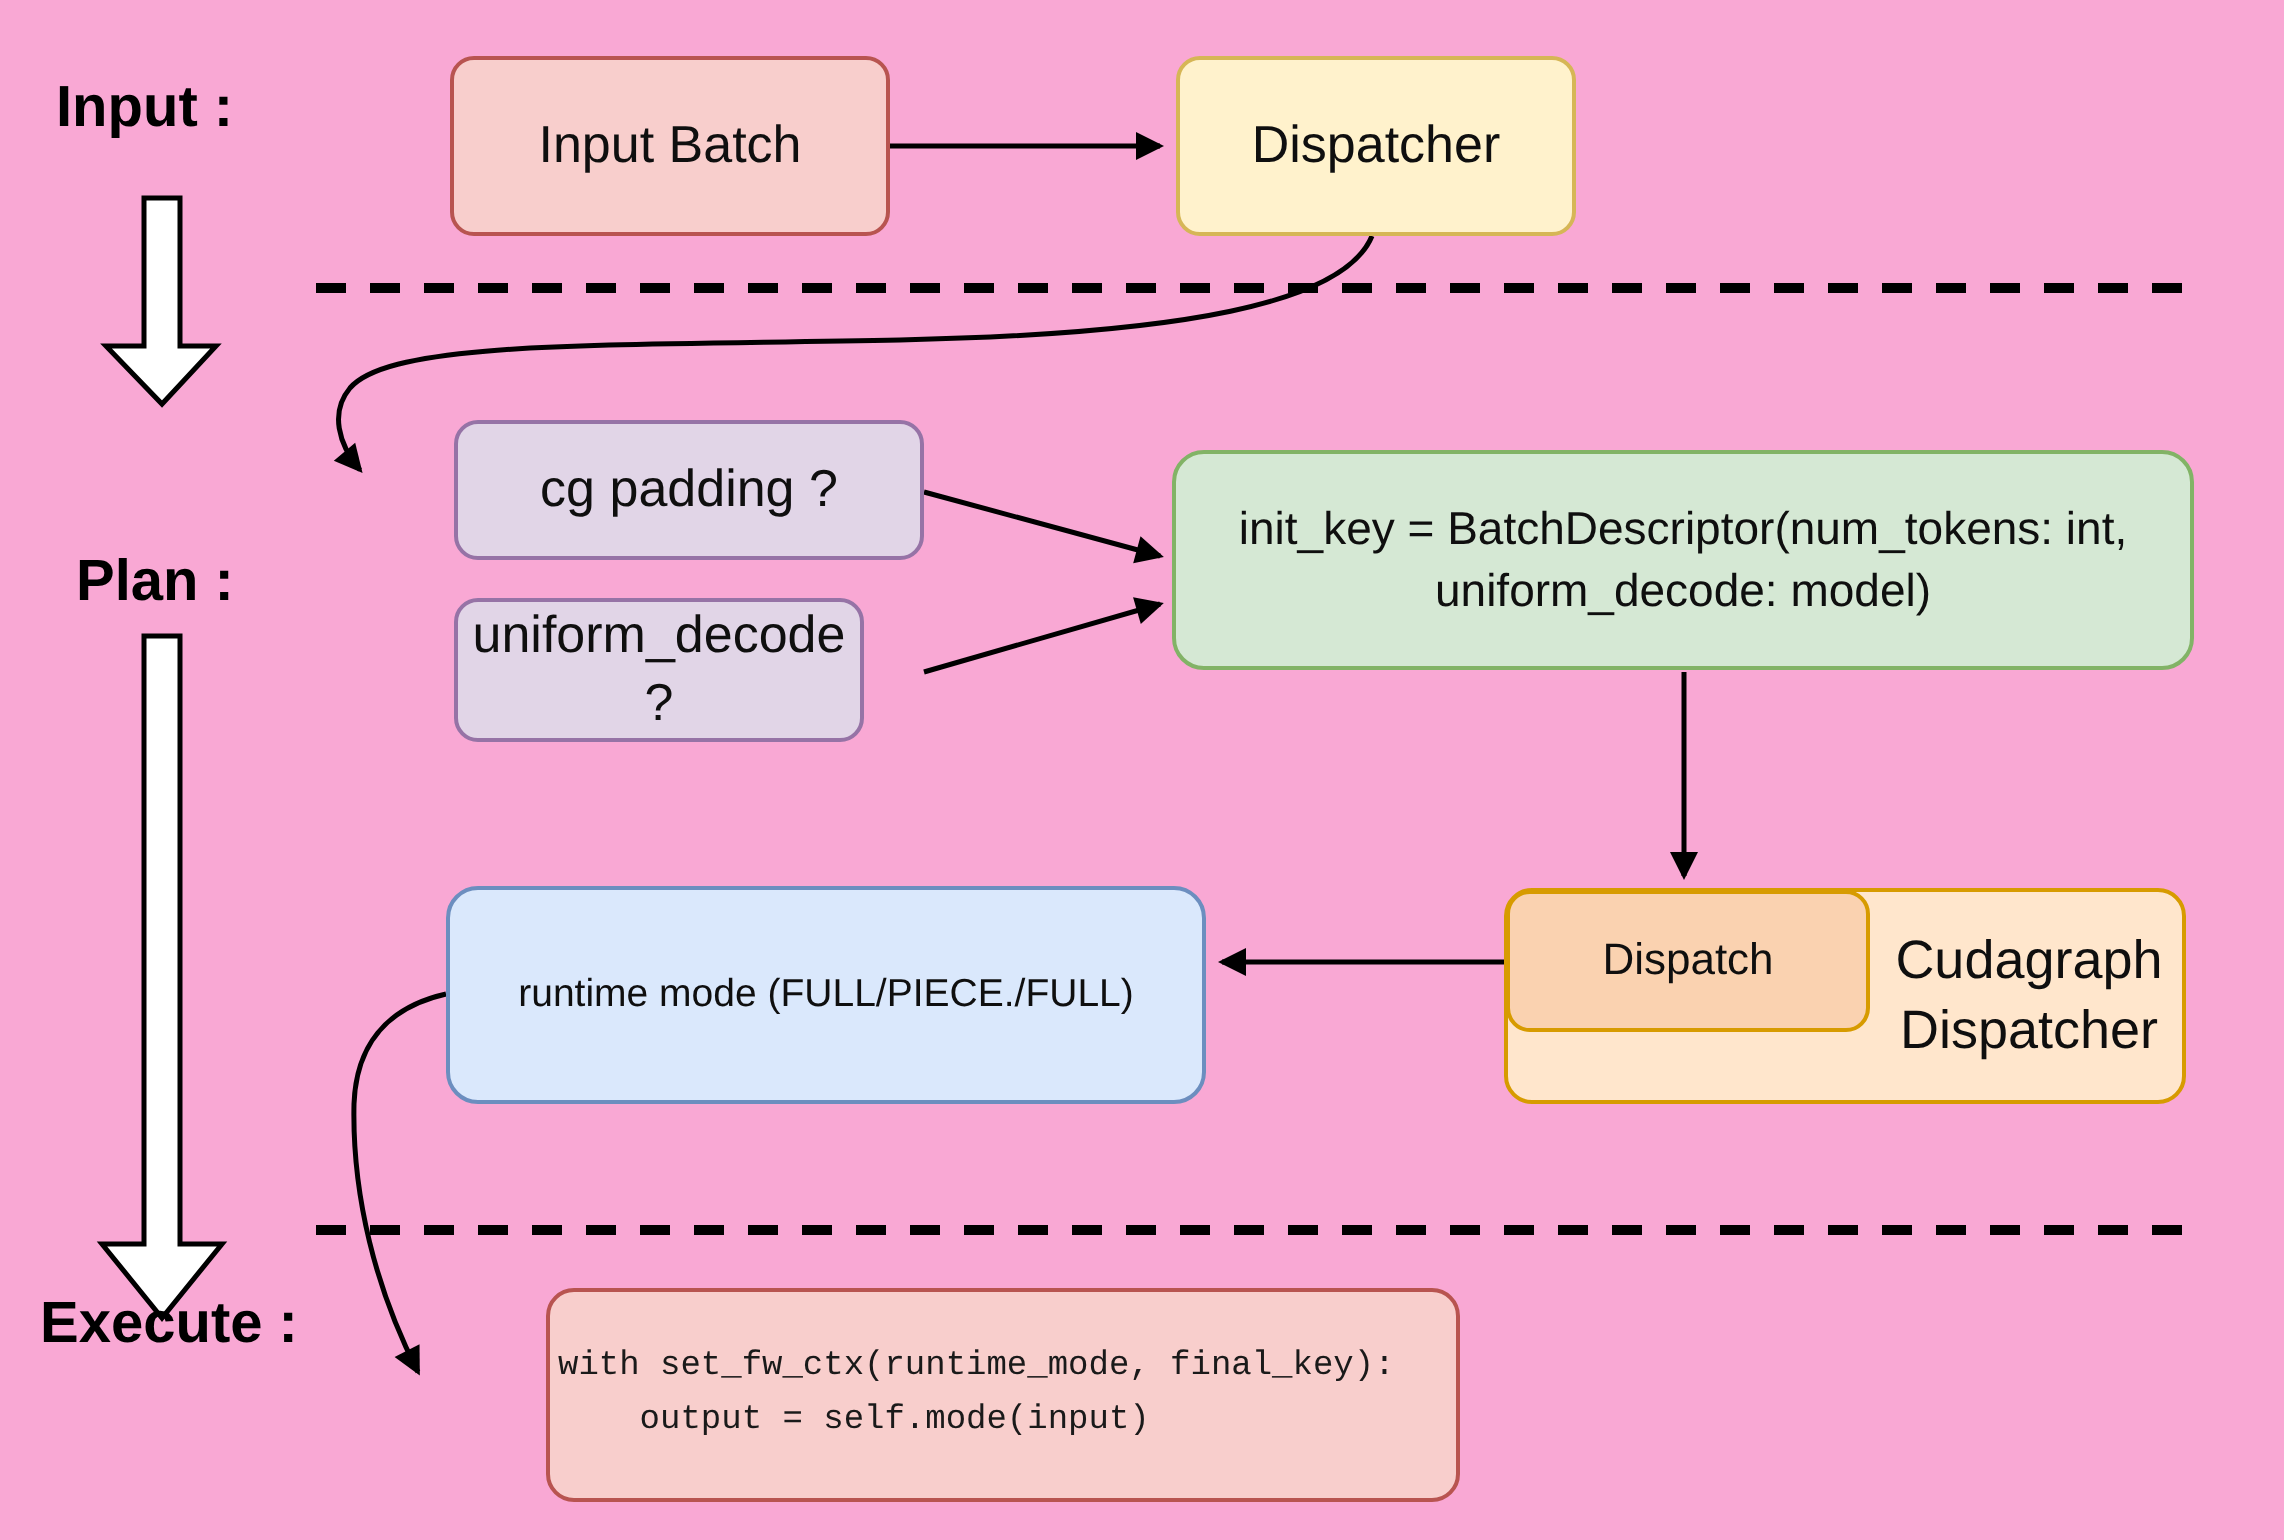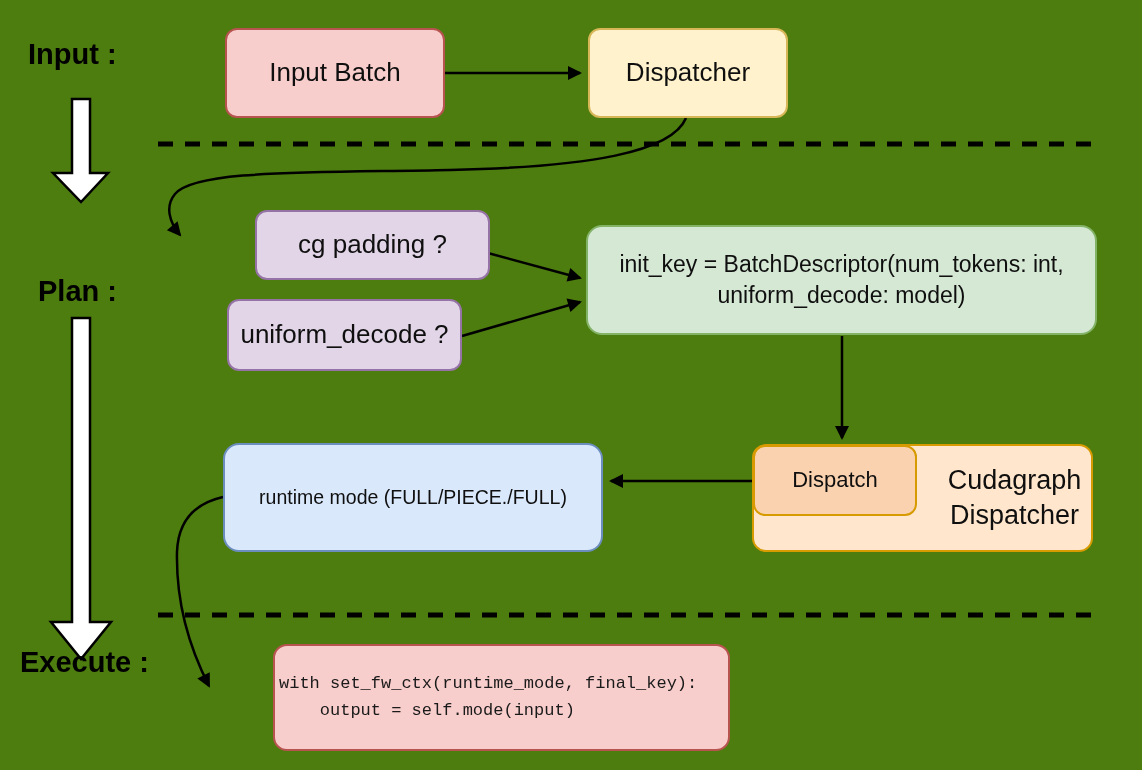--- a/index.html
+++ b/index.html
@@ -1,19 +1,19 @@
 <!DOCTYPE html>
 <html><head>
 <meta charset="utf-8">
 <style>
   html,body{margin:0;padding:0;background:#ffffff;}
   #canvas{
     position:relative;
     width:1142px;height:770px;
-    background:#4d7c0f;
+    background:#f9a8d4;
     font-family:"Liberation Sans",sans-serif;
     color:#0f0f0f;
     overflow:hidden;
   }
   #arrows{position:absolute;left:0;top:0;width:1142px;height:770px;}
   .section-label{
     position:absolute;
     font-weight:bold;
     font-size:29px;
     color:#000;
@@ -35,29 +35,29 @@
   .red{background:#f8cecc;border-color:#b85450;}
   .yellow{background:#fff2cc;border-color:#d6b656;}
   .purple{background:#e1d5e7;border-color:#9673a6;}
   .green{background:#d5e8d4;border-color:#82b366;align-items:center;}
   .orange-outer{background:#ffe6cc;border-color:#d79b00;padding-left:32px;}
   .orange-inner{background:#fad2b0;border-color:#d79b00;}
   .blue{background:#dae8fc;border-color:#6c8ebf;}
 
   #node-input-batch{left:225px;top:28px;width:220px;height:90px;font-size:26px;}
   #node-preprocess{left:588px;top:28px;width:200px;height:90px;font-size:26px;}
-  #node-cg-padding{left:227px;top:210px;width:235px;height:70px;font-size:26px;margin-left:28px;}
-  #node-uniform-decode{left:227px;top:299px;width:235px;height:72px;font-size:26px;}
+  #node-cg-padding{left:227px;top:210px;width:235px;height:70px;font-size:26px;}
+  #node-uniform-decode{left:227px;top:299px;width:205px;height:72px;font-size:26px;}
   #node-init-key{left:586px;top:225px;width:511px;height:110px;font-size:23px;border-radius:16px;line-height:1.35;}
   #node-cudagraph{left:752px;top:444px;width:341px;height:108px;font-size:27px;border-radius:14px;}
   #node-cudagraph .side-text{
     position:absolute;left:180px;top:0;width:161px;height:100%;
     display:flex;flex-direction:column;align-items:center;justify-content:center;line-height:1.3;
   }
-  #node-dispatch{left:753px;top:445px;width:164px;height:71px;font-size:22px;z-index:2;}
+  #node-dispatch{left:753px;top:445px;width:182px;height:71px;font-size:22px;z-index:2;}
   #node-runtime-mode{left:223px;top:443px;width:380px;height:109px;font-size:19.5px;border-radius:16px;line-height:1.45;}
   #node-execute-code{
     left:225px;top:644px;width:457px;height:107px;
     font-size:17px;font-family:"Liberation Mono",monospace;
     align-items:flex-start;text-align:left;
     padding-left:4px;border-radius:14px;line-height:1.55;
     color:#1a1a1a;
     margin-left:48px;
   }
   #node-execute-code span{white-space:pre;}

